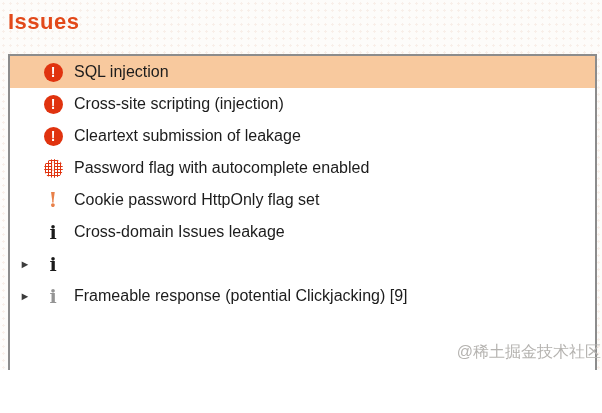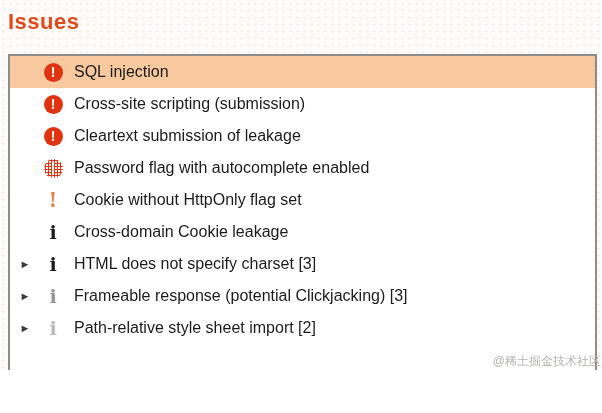--- a/index.html
+++ b/index.html
@@ -71,22 +71,22 @@
   .icon-info-tentative-light::before {
     content:"i";
     font-family:"DejaVu Serif", serif;
     font-weight:bold; font-size:19px;
   }
   .icon-info-certain::before { color: var(--info-dark, #1a1a1a); }
   .icon-info-tentative::before { color: var(--info-gray, #949494); }
   .icon-info-tentative-light::before { color: var(--info-light-gray, #b8b8b8); }
   .issue-label { margin-left:6px; }
   .watermark {
-    position:absolute; right:1px; bottom:0;
-    font-size:12px;
+    position:absolute; right:1px; bottom:7px;
+    font-size:16px;
     color: var(--watermark, #b5b3b0);
     z-index:5;
   }
 </style>
 </head>
 <body>
 
 <div class="screen">
 
   <div class="page-title">Issues</div>
@@ -94,55 +94,49 @@
   <div class="issues-panel">
     <div>
       <div class="issue-row selected">
           <span class="expander" style="visibility: hidden;"></span>
           <span class="sev icon-high-certain"></span>
           <span class="issue-label">SQL injection</span>
         </div>
         <div class="issue-row">
           <span class="expander" style="visibility: hidden;"></span>
           <span class="sev icon-high-certain"></span>
-          <span class="issue-label">Cross-site scripting (submission)</span>
+          <span class="issue-label">Cross-site scripting (injection)</span>
         </div>
         <div class="issue-row">
           <span class="expander" style="visibility: hidden;"></span>
           <span class="sev icon-high-certain"></span>
           <span class="issue-label">Cleartext submission of leakage</span>
         </div>
         <div class="issue-row">
           <span class="expander" style="visibility: hidden;"></span>
           <span class="sev icon-high-tentative"></span>
           <span class="issue-label">Password flag with autocomplete enabled</span>
         </div>
         <div class="issue-row">
           <span class="expander" style="visibility: hidden;"></span>
           <span class="sev icon-low-tentative"></span>
-          <span class="issue-label">Cookie without HttpOnly flag set</span>
+          <span class="issue-label">Cookie password HttpOnly flag set</span>
         </div>
         <div class="issue-row">
           <span class="expander" style="visibility: hidden;"></span>
           <span class="sev icon-info-certain"></span>
-          <span class="issue-label">Cross-domain Cookie leakage</span>
+          <span class="issue-label">Cross-domain Issues leakage</span>
         </div>
         <div class="issue-row">
           <span class="expander"></span>
           <span class="sev icon-info-certain"></span>
-          <span class="issue-label">HTML does not specify charset [3]</span>
         </div>
         <div class="issue-row">
           <span class="expander"></span>
           <span class="sev icon-info-tentative"></span>
-          <span class="issue-label">Frameable response (potential Clickjacking) [3]</span>
-        </div>
-        <div class="issue-row">
-          <span class="expander"></span>
-          <span class="sev icon-info-tentative-light"></span>
-          <span class="issue-label">Path-relative style sheet import [2]</span>
+          <span class="issue-label">Frameable response (potential Clickjacking) [9]</span>
         </div>
     </div>
   </div>
 
   <div class="watermark">@稀土掘金技术社区</div>
 
 </div>
 
 </body></html>

